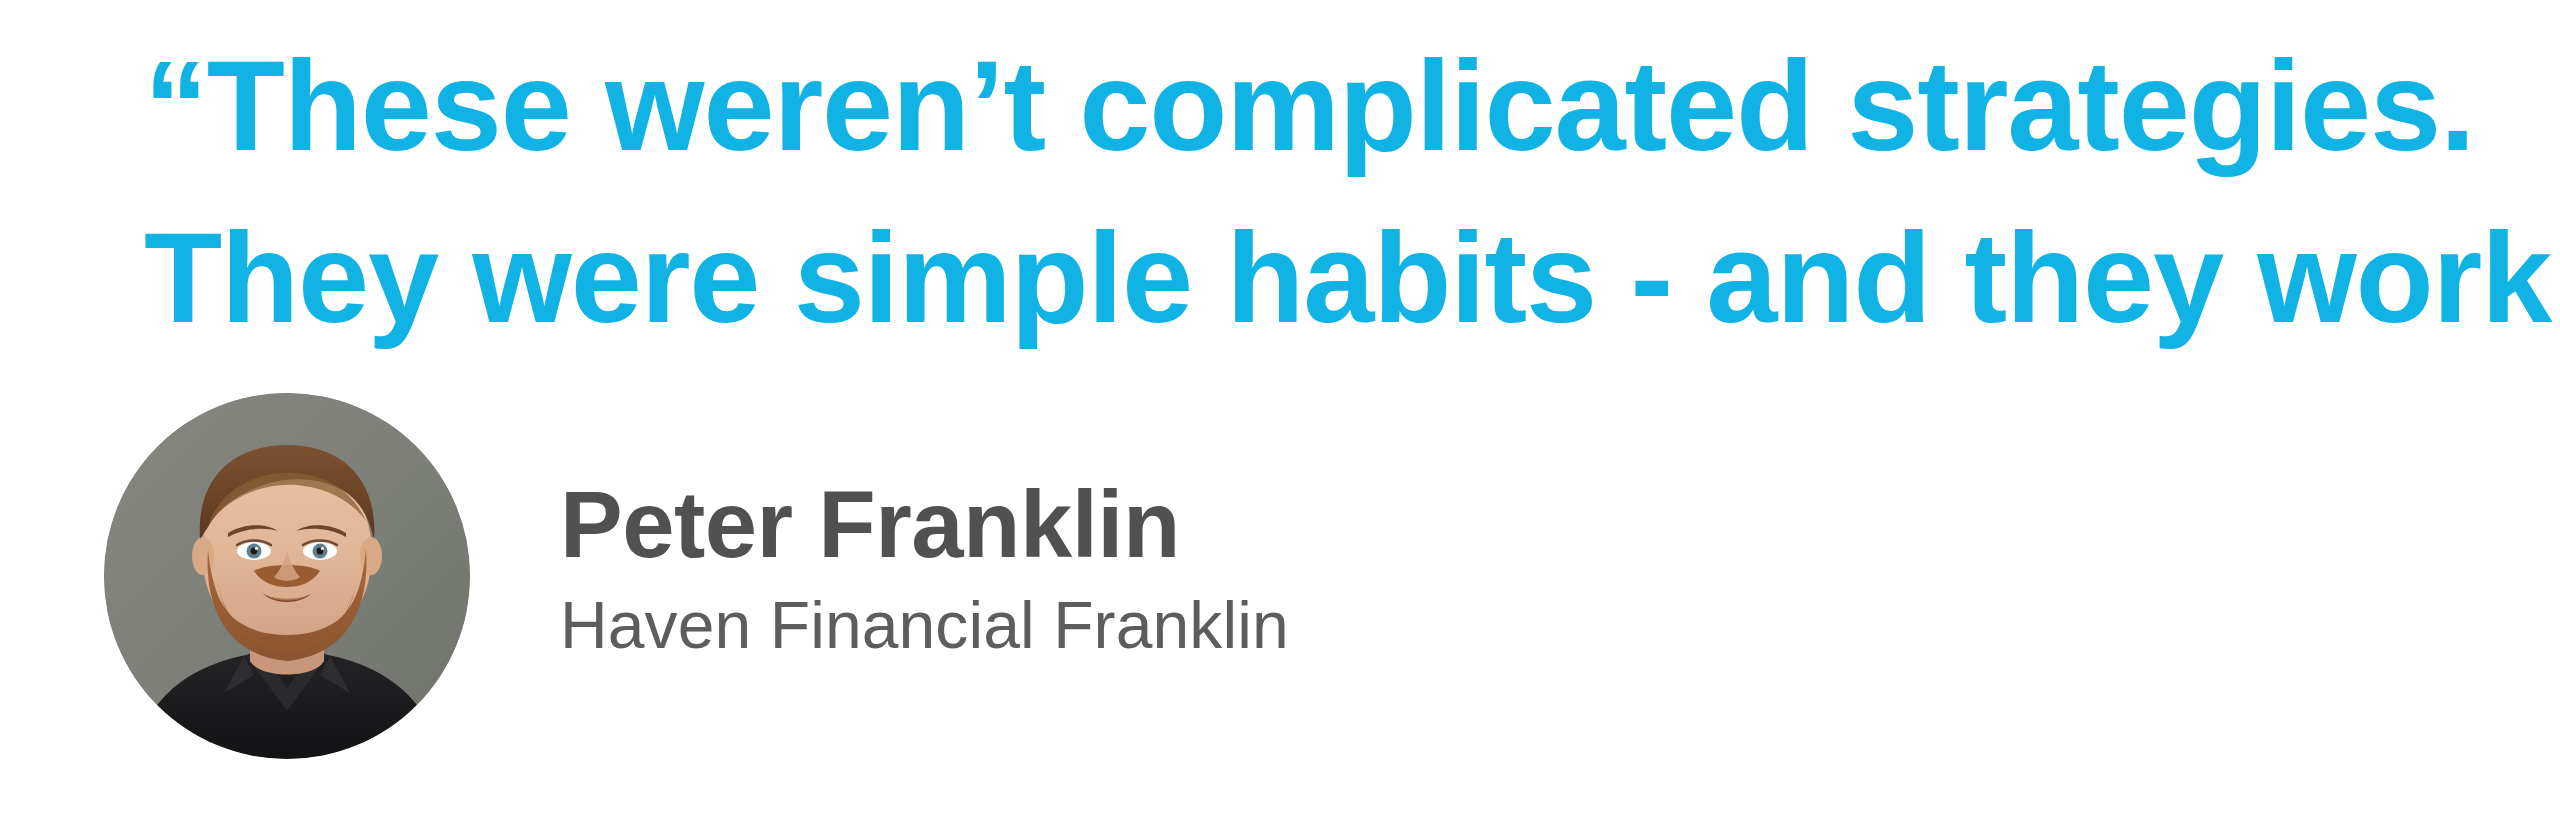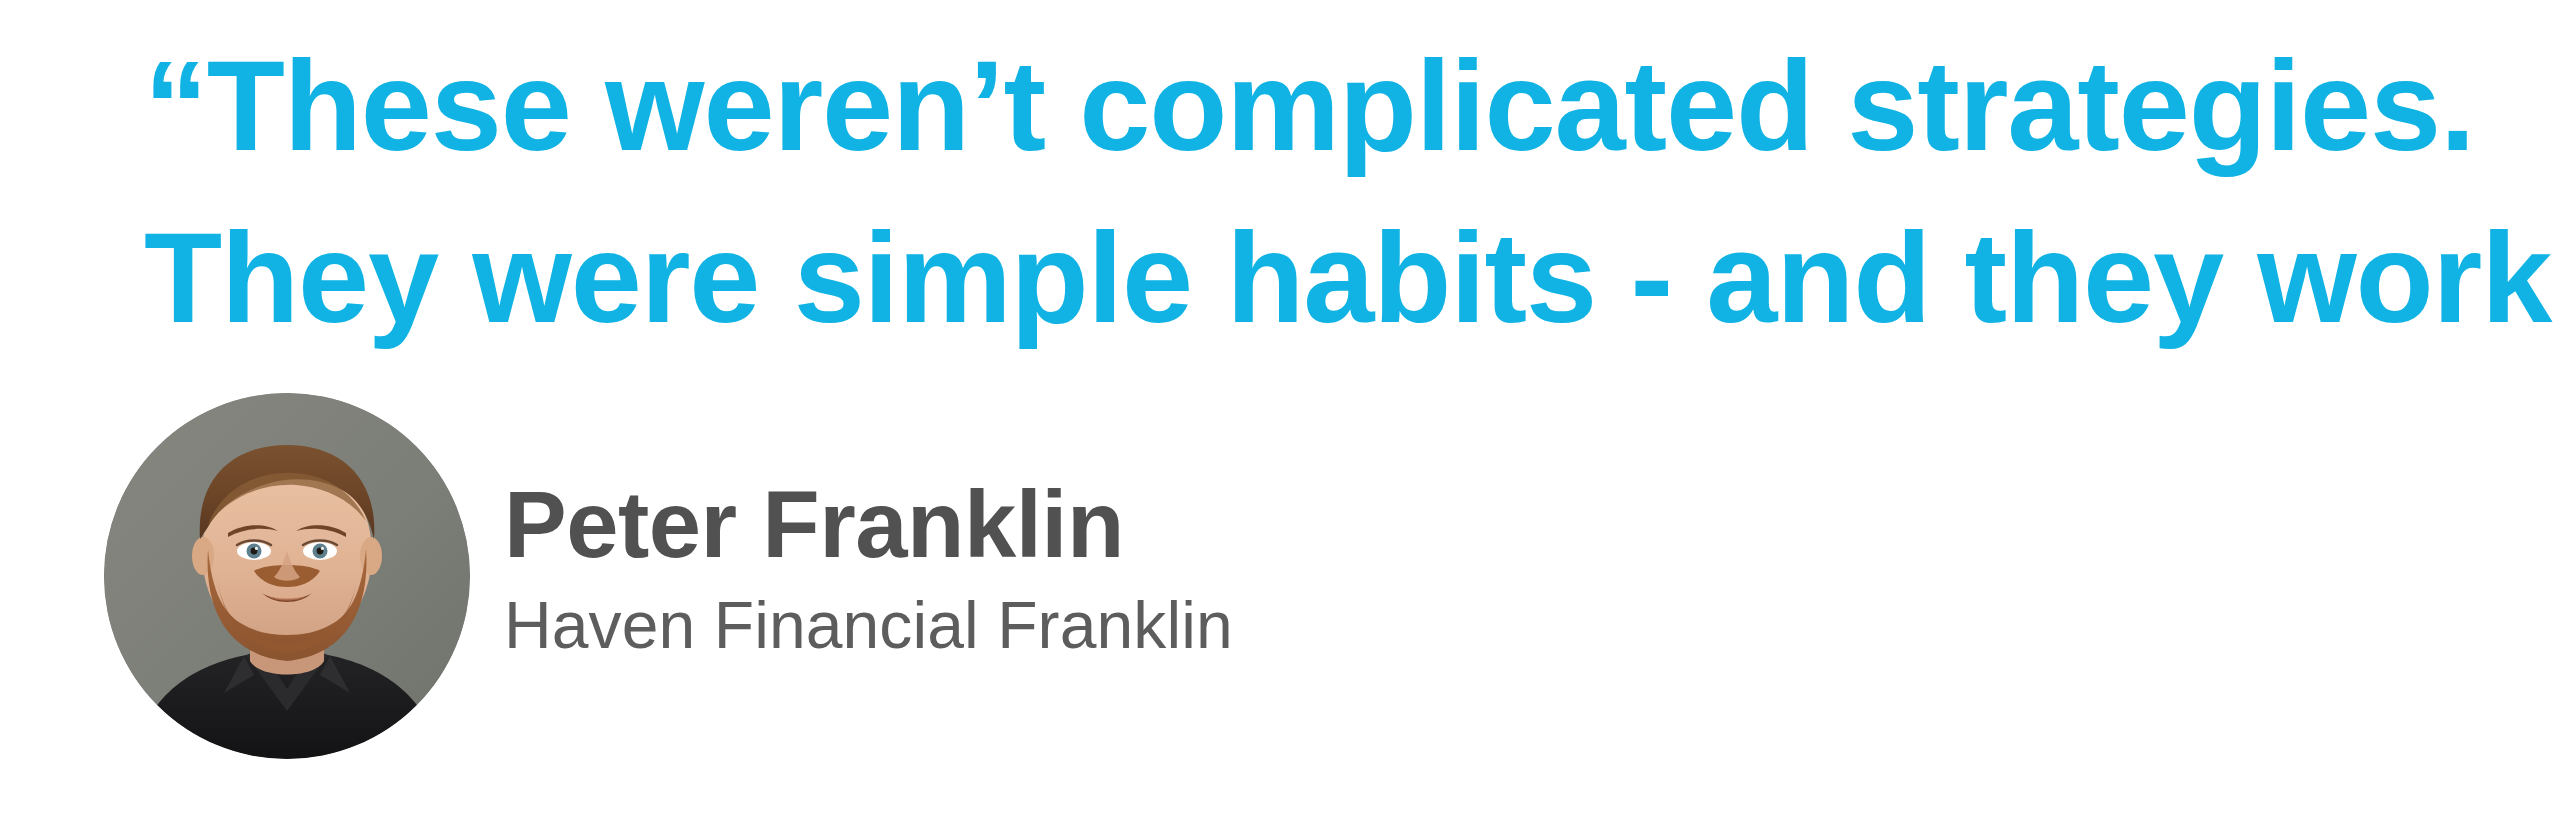--- a/index.html
+++ b/index.html
@@ -60,21 +60,21 @@
     height: 366px;
     border-radius: 50%;
     overflow: hidden;
     background: #7d7f7b;
     flex: 0 0 auto;
   }
 
   .avatar svg { display: block; width: 366px; height: 366px; }
 
   .attribution-text {
-    margin-left: 34px;
+    margin-left: 90px;
     padding-top: 82px;
     display: flex;
     flex-direction: column;
     justify-content: flex-start;
   }
 
   .person-name {
     color: #515151;
     font-family: "Liberation Sans", sans-serif;
     font-weight: 600;

